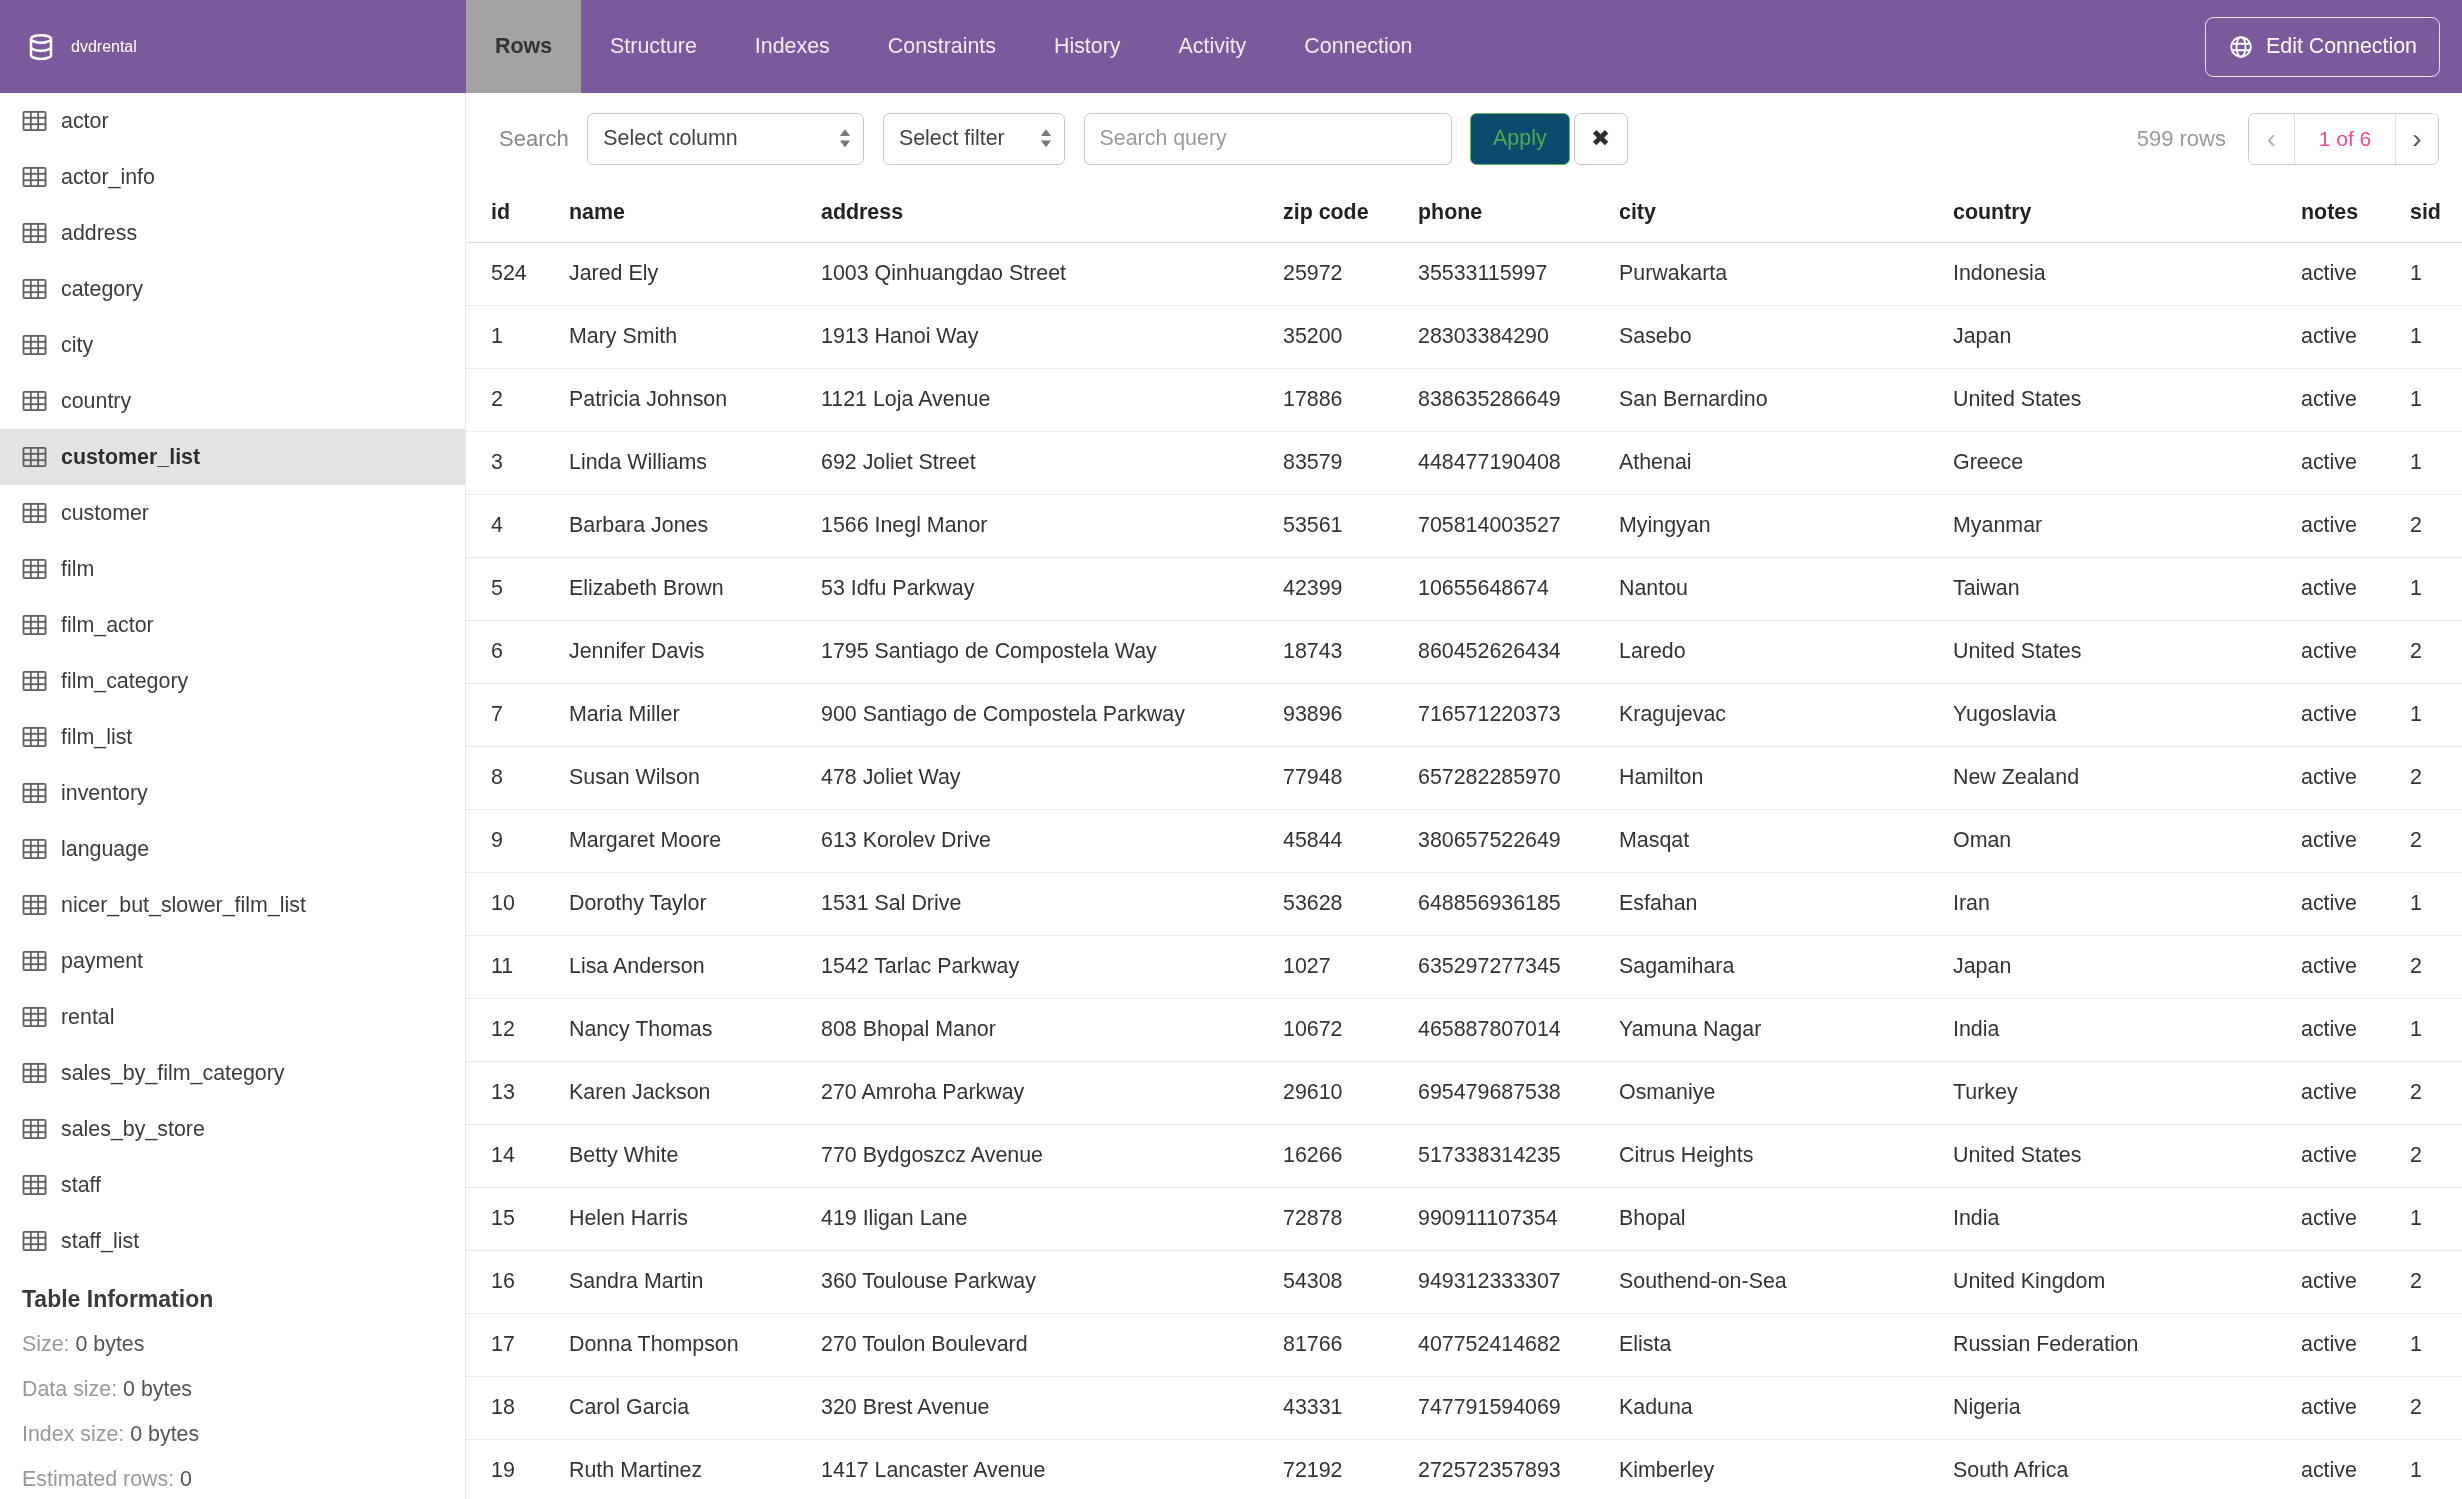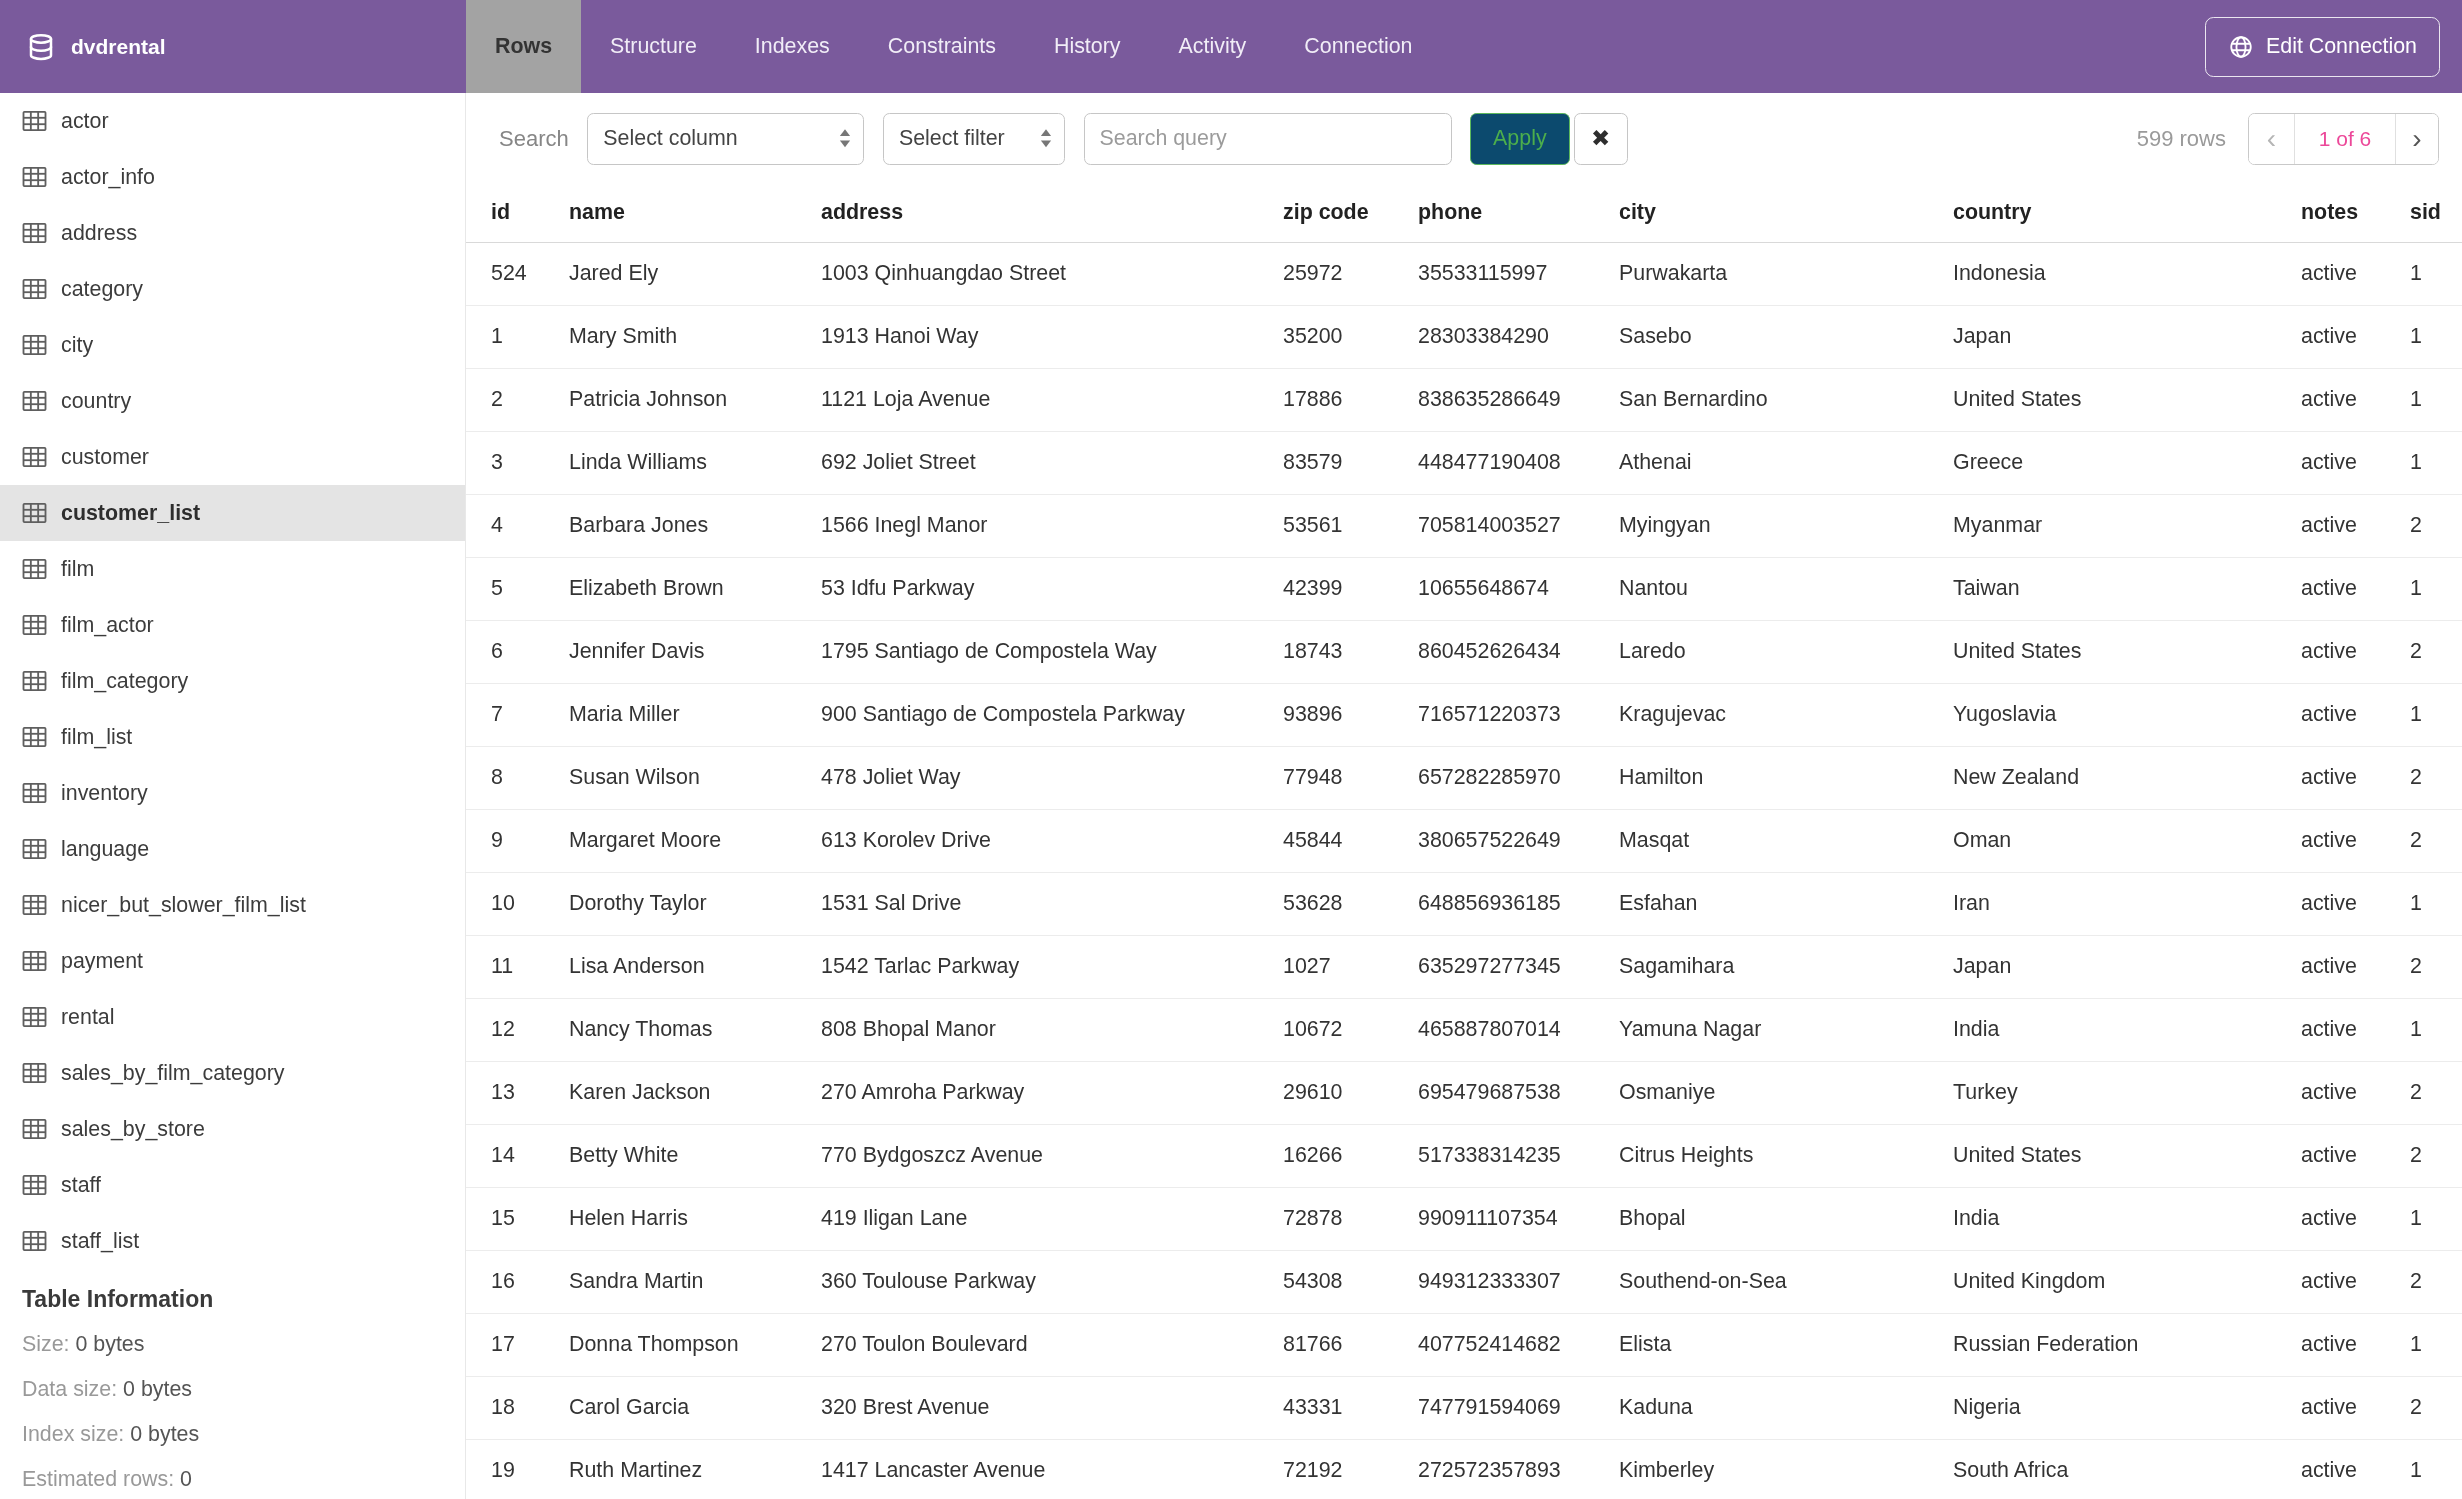--- a/index.html
+++ b/index.html
@@ -3,21 +3,21 @@
 <meta charset="utf-8">
 <style>
   * { margin:0; padding:0; box-sizing:border-box; }
   html, body { width:2462px; height:1500px; overflow:hidden; background:#fff;
     font-family:"Liberation Sans","DejaVu Sans",sans-serif; }
 
   
   .topbar { position:absolute; top:0; left:0; width:2462px; height:93px;
     background:#7a5a9c; display:flex; align-items:stretch; }
   .brand { width:466px; display:flex; align-items:center; padding-left:26px; gap:15px; flex-shrink:0; }
-  .brand-name { color:#fff; font-size:21px; font-weight:bold; }
+  .brand-name { color:#fff; font-size:16px; font-weight:normal; }
   .tabs { display:flex; }
   .tab { padding:0 29px; line-height:93px; font-size:21.4px; color:#f1edf7; cursor:pointer; white-space:nowrap; }
   .tab.active { background:#a3a3a3; color:#333; font-weight:bold; }
   .edit-conn { margin-left:auto; align-self:center; margin-right:22px;
     height:60px; display:flex; align-items:center; gap:12px; padding:0 22px;
     background:transparent; border:1.9px solid rgba(255,255,255,.85); border-radius:8.4px;
     color:#fff; font-size:21.4px; font-family:inherit; cursor:pointer; }
 
   
   .sidebar { position:absolute; top:93px; left:0; width:466px; bottom:0;
@@ -165,43 +165,43 @@
             <svg width="25" height="22" viewBox="0 0 27 24" fill="none" stroke="#5f5f5f" stroke-width="2">
               <rect x="1.5" y="2" width="24" height="20" rx="1"></rect>
               <line x1="1.5" y1="8.5" x2="25.5" y2="8.5"></line>
               <line x1="1.5" y1="15.5" x2="25.5" y2="15.5"></line>
               <line x1="9.5" y1="2" x2="9.5" y2="22"></line>
               <line x1="17.5" y1="2" x2="17.5" y2="22"></line>
             </svg>
           </span>
           <span>country</span>
         </div>
+        <div class="side-item selected">
+          <span class="grid-ic">
+            <svg width="25" height="22" viewBox="0 0 27 24" fill="none" stroke="#5f5f5f" stroke-width="2">
+              <rect x="1.5" y="2" width="24" height="20" rx="1"></rect>
+              <line x1="1.5" y1="8.5" x2="25.5" y2="8.5"></line>
+              <line x1="1.5" y1="15.5" x2="25.5" y2="15.5"></line>
+              <line x1="9.5" y1="2" x2="9.5" y2="22"></line>
+              <line x1="17.5" y1="2" x2="17.5" y2="22"></line>
+            </svg>
+          </span>
+          <span>customer_list</span>
+        </div>
         <div class="side-item">
           <span class="grid-ic">
             <svg width="25" height="22" viewBox="0 0 27 24" fill="none" stroke="#5f5f5f" stroke-width="2">
               <rect x="1.5" y="2" width="24" height="20" rx="1"></rect>
               <line x1="1.5" y1="8.5" x2="25.5" y2="8.5"></line>
               <line x1="1.5" y1="15.5" x2="25.5" y2="15.5"></line>
               <line x1="9.5" y1="2" x2="9.5" y2="22"></line>
               <line x1="17.5" y1="2" x2="17.5" y2="22"></line>
             </svg>
           </span>
           <span>customer</span>
-        </div>
-        <div class="side-item selected">
-          <span class="grid-ic">
-            <svg width="25" height="22" viewBox="0 0 27 24" fill="none" stroke="#5f5f5f" stroke-width="2">
-              <rect x="1.5" y="2" width="24" height="20" rx="1"></rect>
-              <line x1="1.5" y1="8.5" x2="25.5" y2="8.5"></line>
-              <line x1="1.5" y1="15.5" x2="25.5" y2="15.5"></line>
-              <line x1="9.5" y1="2" x2="9.5" y2="22"></line>
-              <line x1="17.5" y1="2" x2="17.5" y2="22"></line>
-            </svg>
-          </span>
-          <span>customer_list</span>
         </div>
         <div class="side-item">
           <span class="grid-ic">
             <svg width="25" height="22" viewBox="0 0 27 24" fill="none" stroke="#5f5f5f" stroke-width="2">
               <rect x="1.5" y="2" width="24" height="20" rx="1"></rect>
               <line x1="1.5" y1="8.5" x2="25.5" y2="8.5"></line>
               <line x1="1.5" y1="15.5" x2="25.5" y2="15.5"></line>
               <line x1="9.5" y1="2" x2="9.5" y2="22"></line>
               <line x1="17.5" y1="2" x2="17.5" y2="22"></line>
             </svg>

